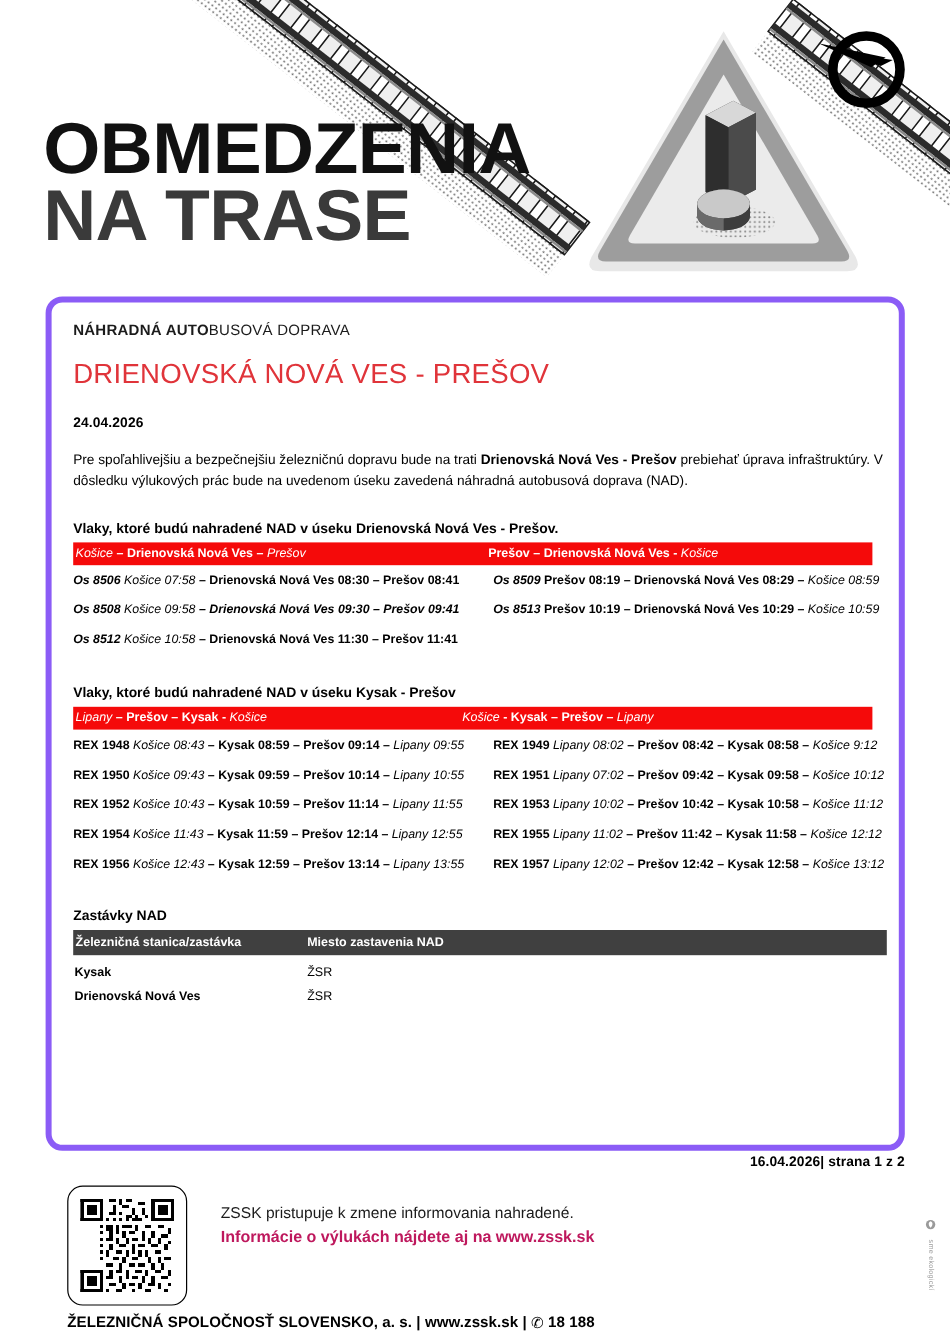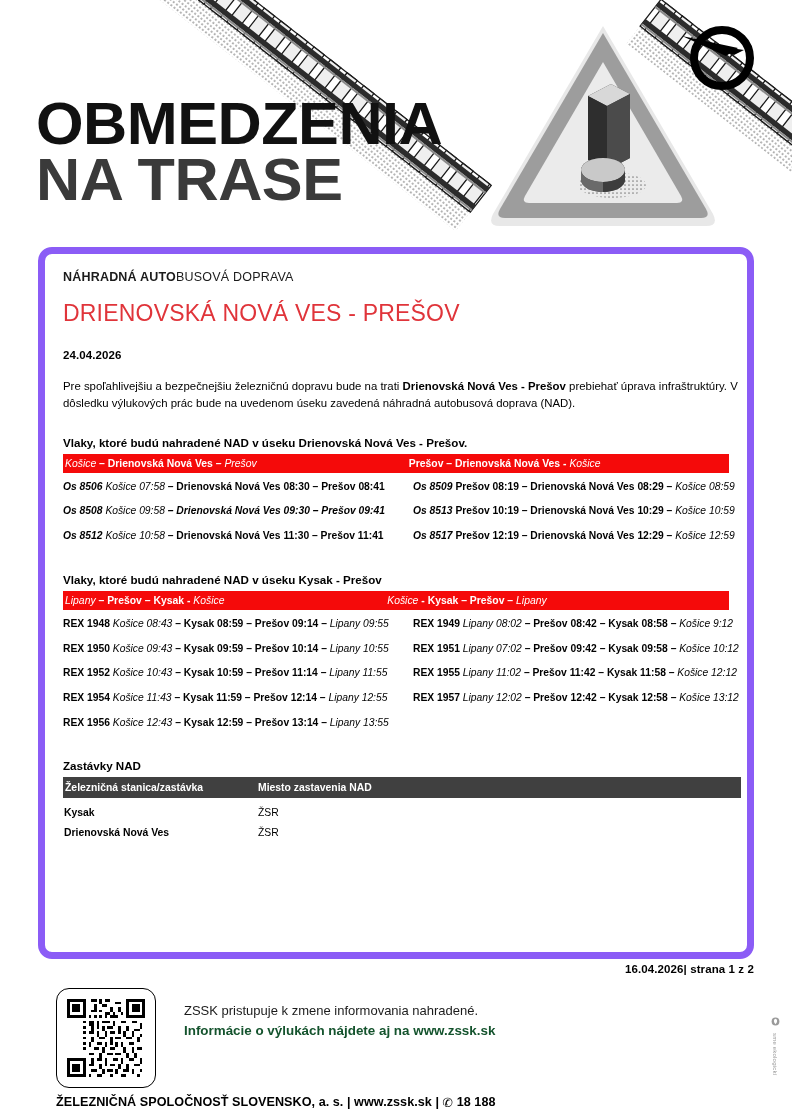--- a/index.html
+++ b/index.html
@@ -45,21 +45,21 @@
     transform-origin: left center;
   }
   .hero-title .line2 { color: #3a3a3a; }
 
   
   .card {
     position: absolute;
     left: 38px; top: 247px;
     width: 716px;
     height: 712px;
-    border: 7px solid #8b5cf6;
+    border: 5px solid #8b5cf6;
     border-radius: 14px;
     background: #ffffff;
     box-sizing: border-box;
     z-index: 6;
   }
   .card-inner {
     padding: 14px 18px 0 18px;
   }
 
   .eyebrow {
@@ -184,21 +184,21 @@
   }
   .qr-box svg { display: block; }
 
   .promo {
     position: absolute;
     left: 184px; top: 1001px;
     font-size: 13px;
     line-height: 1.55;
   }
   .promo .l1 { font-weight: 400; color: #1b1b1b; }
-  .promo .l2 { font-weight: 700; color: #14532d; font-size: 13.4px; }
+  .promo .l2 { font-weight: 700; color: #be185d; font-size: 13.4px; }
 
   .legal {
     position: absolute;
     left: 56px; top: 1094px;
     font-size: 12.6px;
     font-weight: 700;
     letter-spacing: 0.05px;
     white-space: nowrap;
   }
   .legal .phone-ic {
@@ -366,21 +366,20 @@
 
     <div class="grid2">
       <div class="col c1">
           <div class="trow"><span class="bi">Os 8506 </span><i>Košice 07:58</i><b> – Drienovská Nová Ves 08:30 – Prešov 08:41</b></div>
           <div class="trow"><span class="bi">Os 8508 </span><i>Košice 09:58</i><span class="bi"> – Drienovská Nová Ves 09:30 – Prešov 09:41</span></div>
           <div class="trow"><span class="bi">Os 8512 </span><i>Košice 10:58</i><b> – Drienovská Nová Ves 11:30 – Prešov 11:41</b></div>
         </div>
       <div class="col c2">
           <div class="trow"><span class="bi">Os 8509 </span><b>Prešov 08:19 – Drienovská Nová Ves 08:29 – </b><i>Košice 08:59</i></div>
           <div class="trow"><span class="bi">Os 8513 </span><b> Prešov 10:19 – Drienovská Nová Ves 10:29 – </b><i>Košice 10:59</i></div>
-          <div class="trow"><span class="bi">Os 8517 </span><b>Prešov 12:19 – Drienovská Nová Ves 12:29  – </b><i>Košice 12:59</i></div>
         </div>
     </div>
 
     <div class="sec-title tight">Vlaky, ktoré budú nahradené NAD v úseku Kysak - Prešov</div>
 
     <div class="tbl-head">
       <div class="col c2"><i>Lipany</i><b> – </b><b>Prešov</b><b> – </b><b>Kysak</b><b> - </b><i>Košice</i></div>
       <div class="col c1"><i>Košice</i><b> - </b><b>Kysak</b><b> – </b><b>Prešov</b><b> – </b><i>Lipany</i></div>
     </div>
 
@@ -388,20 +387,21 @@
       <div class="col c1">
           <div class="trow"><b>REX 1948 </b><i>Košice 08:43</i><b> – Kysak 08:59 – Prešov 09:14 – </b><i>Lipany 09:55</i></div>
           <div class="trow"><b>REX 1950 </b><i>Košice 09:43</i><b> – Kysak 09:59 – Prešov 10:14 – </b><i>Lipany 10:55</i></div>
           <div class="trow"><b>REX 1952 </b><i>Košice 10:43</i><b> – Kysak 10:59 – Prešov 11:14 – </b><i>Lipany 11:55</i></div>
           <div class="trow"><b>REX 1954 </b><i>Košice 11:43</i><b> – Kysak 11:59 – Prešov 12:14 – </b><i>Lipany 12:55</i></div>
           <div class="trow"><b>REX 1956 </b><i>Košice 12:43</i><b> – Kysak 12:59 – Prešov 13:14 – </b><i>Lipany 13:55</i></div>
         </div>
       <div class="col c2">
           <div class="trow"><b>REX 1949 </b><i>Lipany 08:02</i><b> – Prešov 08:42 – Kysak 08:58 – </b><i>Košice 9:12</i></div>
           <div class="trow"><b>REX 1951 </b><i>Lipany 07:02</i><b>  – Prešov 09:42 – Kysak 09:58 – </b><i>Košice 10:12</i></div>
+          <div class="trow"><b>REX 1953 </b><i>Lipany 10:02</i><b> – Prešov 10:42 – Kysak 10:58 – </b><i>Košice 11:12</i></div>
           <div class="trow"><b>REX 1955 </b><i>Lipany 11:02</i><b> – Prešov 11:42 – Kysak 11:58 – </b><i>Košice 12:12</i></div>
           <div class="trow"><b>REX 1957 </b><i>Lipany 12:02</i><b> – Prešov 12:42 – Kysak 12:58 – </b><i>Košice 13:12</i></div>
         </div>
     </div>
 
     <div class="sec-title tight">Zastávky NAD</div>
 
     <div class="stops-head">
       <div class="sc1">Železničná stanica/zastávka</div>
       <div class="sc2">Miesto zastavenia NAD</div>

